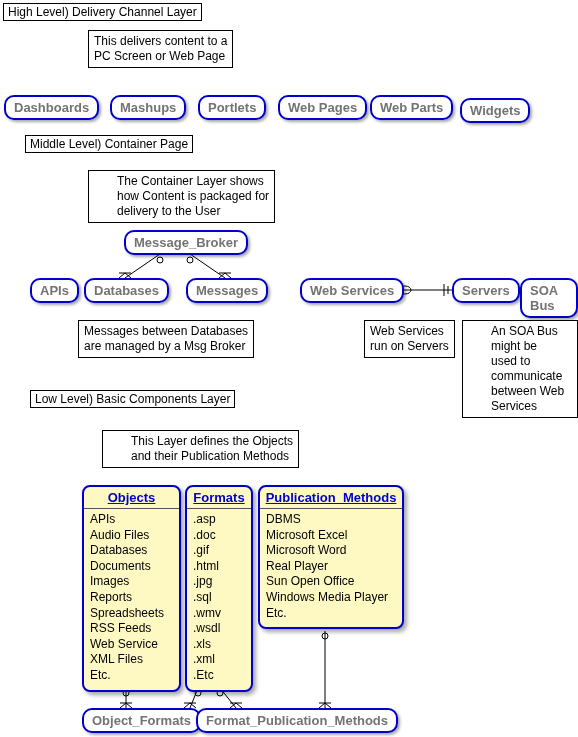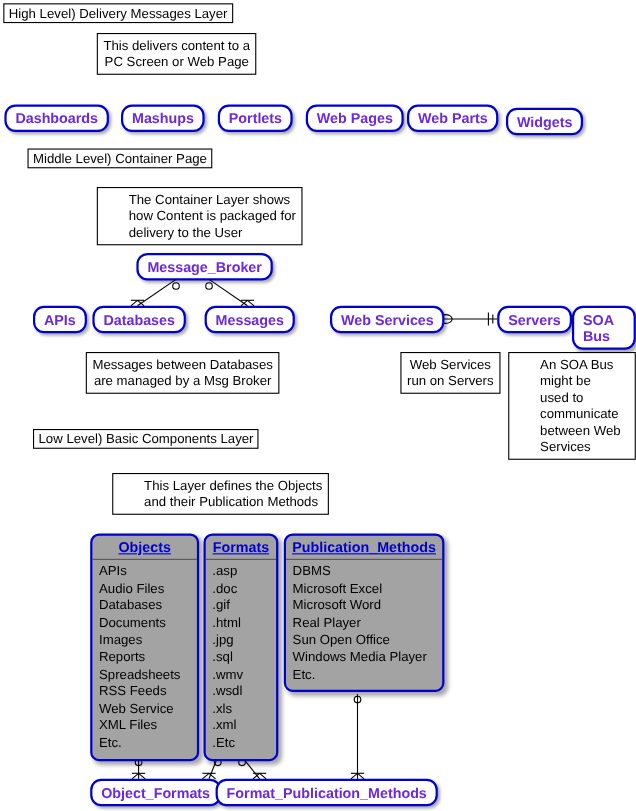--- a/index.html
+++ b/index.html
@@ -22,40 +22,39 @@
     padding: 1px 4px;
     background: #fff;
     font-size: 12px;
   }
   .desc-box {
     position: absolute;
     border: 1px solid #000;
     padding: 3px 5px;
     background: #fff;
     font-size: 12px;
-    text-align: center;
     line-height: 1.25;
   }
   .desc-box.left { text-align: left; padding-left: 28px; }
   .pill {
     position: absolute;
     border: 2px solid #0000cc;
     border-radius: 10px;
     padding: 3px 8px;
-    color: #6d28d9;
+    color: #737373;
     font-weight: bold;
     font-size: 13px;
     background: #fff;
     box-shadow: 2px 2px 3px rgba(0,0,0,0.35);
   }
   .entity {
     position: absolute;
     border: 2px solid #0000cc;
     border-radius: 8px;
-    background: #a3a3a3;
+    background: #fef9c3;
     font-size: 12px;
     box-shadow: 3px 3px 4px rgba(0,0,0,0.35);
   }
   .entity-title {
     color: #0000cc;
     font-weight: bold;
     text-align: center;
     padding: 3px 4px;
     border-bottom: 1px solid #555;
     text-decoration: underline;
@@ -69,21 +68,21 @@
   svg.connector {
     position: absolute;
     overflow: visible;
   }
 </style>
 </head>
 <body>
 
 <div class="wrap">
 
-  <div class="label-box" style="left:3px; top:3px;">High Level)  Delivery Messages Layer</div>
+  <div class="label-box" style="left:3px; top:3px;">High Level)  Delivery Channel Layer</div>
   <div class="desc-box" style="left:88px; top:30px;">This delivers content to a<br>PC Screen or Web Page</div>
 
   <div class="pill" style="left:4px;   top:95px;">Dashboards</div>
   <div class="pill" style="left:198px; top:95px;">Portlets</div>
   <div class="pill" style="left:110px; top:95px;">Mashups</div>
   <div class="pill" style="left:278px; top:95px;">Web Pages</div>
   <div class="pill" style="left:370px; top:95px;">Web Parts</div>
   <div class="pill" style="left:460px; top:98px;">Widgets</div>
 
   <div class="label-box" style="left:25px; top:135px;">Middle Level)  Container Page</div>

